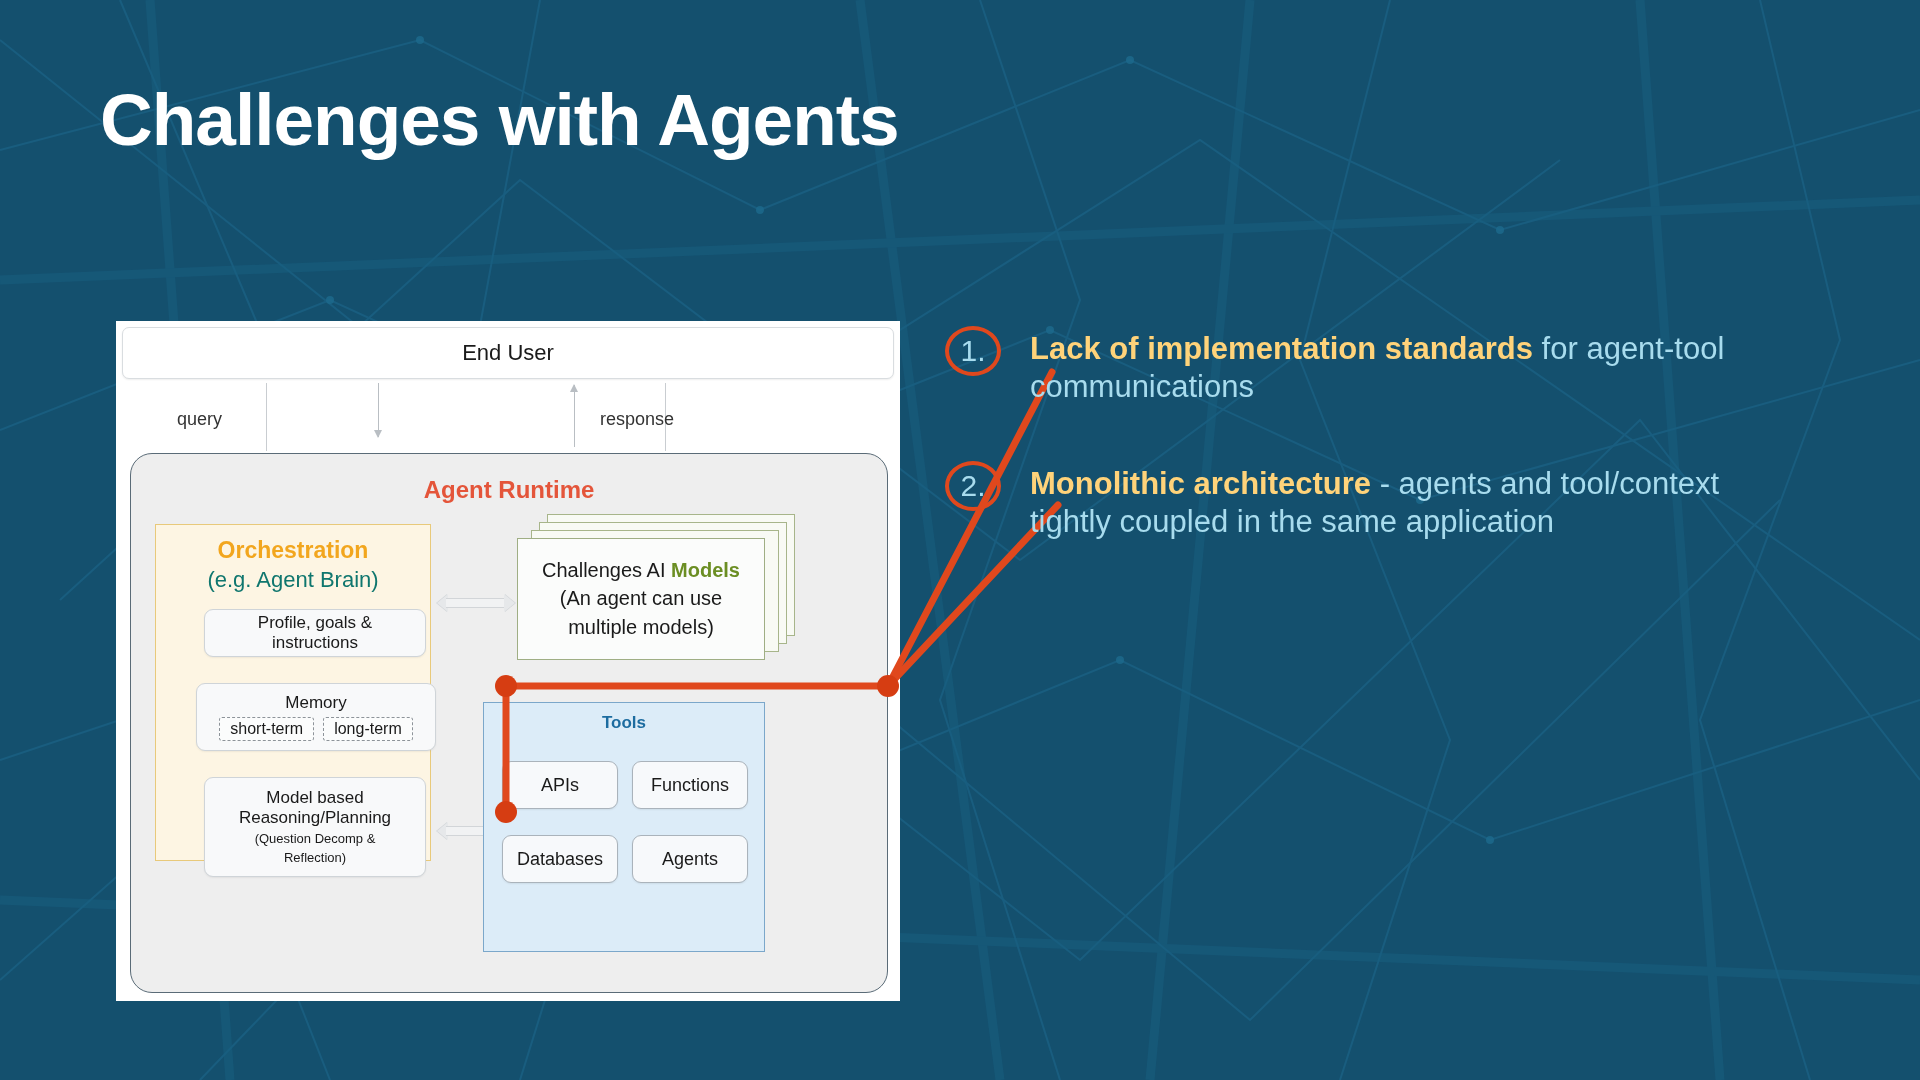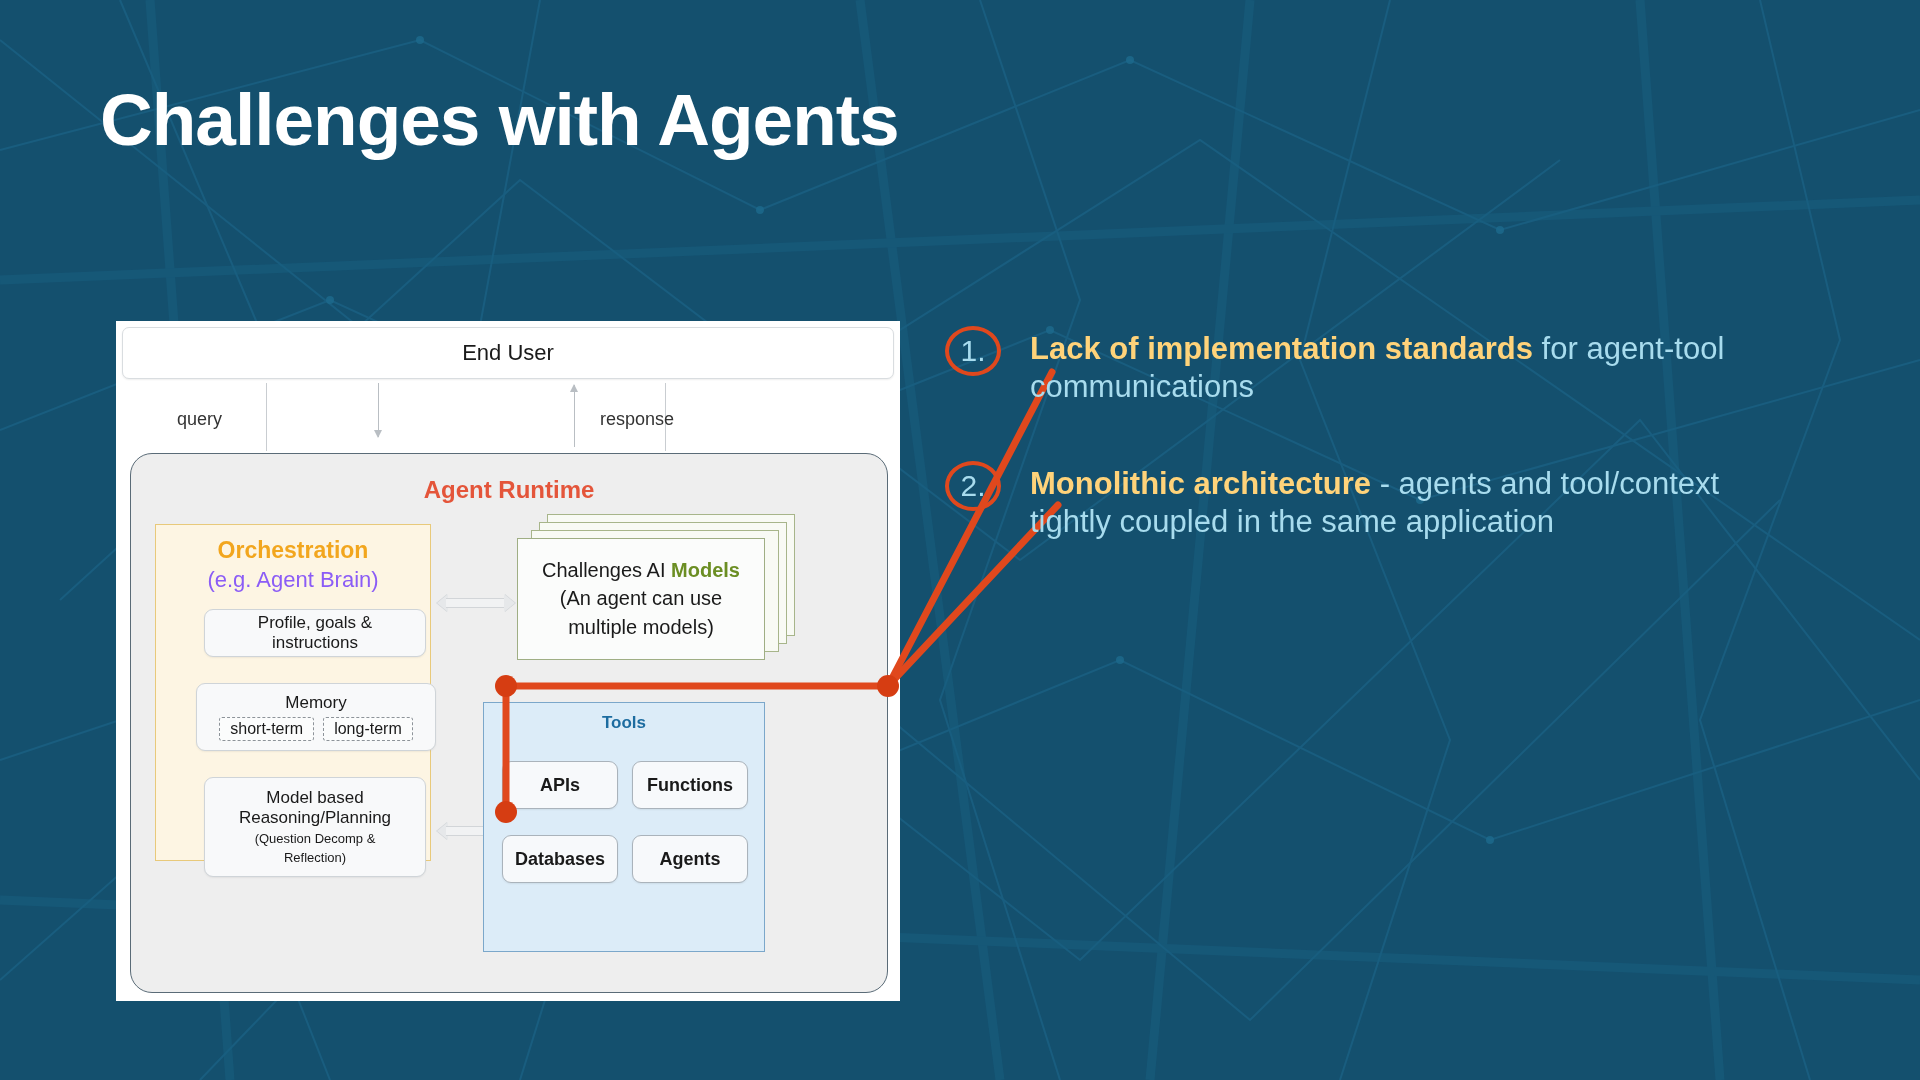--- a/index.html
+++ b/index.html
@@ -91,21 +91,21 @@
     width: 276px; height: 337px;
     background: #fdf5e3;
     border: 1px solid #e8c97a;
   }
   .orch-title {
     position: absolute; left: 0; right: 0; top: 12px;
     text-align: center; font-size: 23px; font-weight: bold; color: #f2a61e;
   }
   .orch-sub {
     position: absolute; left: 0; right: 0; top: 42px;
-    text-align: center; font-size: 22px; color: #8b5cf6;
+    text-align: center; font-size: 22px; color: #0f766e;
   }
   .inner-box {
     position: absolute;
     background: #f8f9fa;
     border: 1px solid #cfd4d8;
     border-radius: 9px;
     display: flex; flex-direction: column;
     align-items: center; justify-content: center;
     text-align: center;
     color: #1a1a1a;
@@ -160,21 +160,20 @@
     text-align: center; font-size: 17px; font-weight: bold; color: #1d6ca0;
   }
   .tool-box {
     position: absolute;
     background: #f7f9fb;
     border: 1px solid #aab3bb;
     border-radius: 9px;
     display: flex; align-items: center; justify-content: center;
     font-size: 18px; color: #1a1a1a;
     box-shadow: 0 1px 2px rgba(0,0,0,.07);
-    font-weight: bold;
   }
   #tool-apis  { left: 18px;  top: 58px;  width: 116px; height: 48px; }
   #tool-funcs { left: 148px; top: 58px;  width: 116px; height: 48px; }
   #tool-dbs   { left: 18px;  top: 132px; width: 116px; height: 48px; }
   #tool-agents{ left: 148px; top: 132px; width: 116px; height: 48px; }
 
   .dbl-arrow { position: absolute; height: 18px; }
   .dbl-arrow .bar {
     position: absolute; left: 9px; right: 9px; top: 4px; height: 10px;
     background: #f1f2f3; border-top: 1px solid #d2d5d8; border-bottom: 1px solid #d2d5d8;

